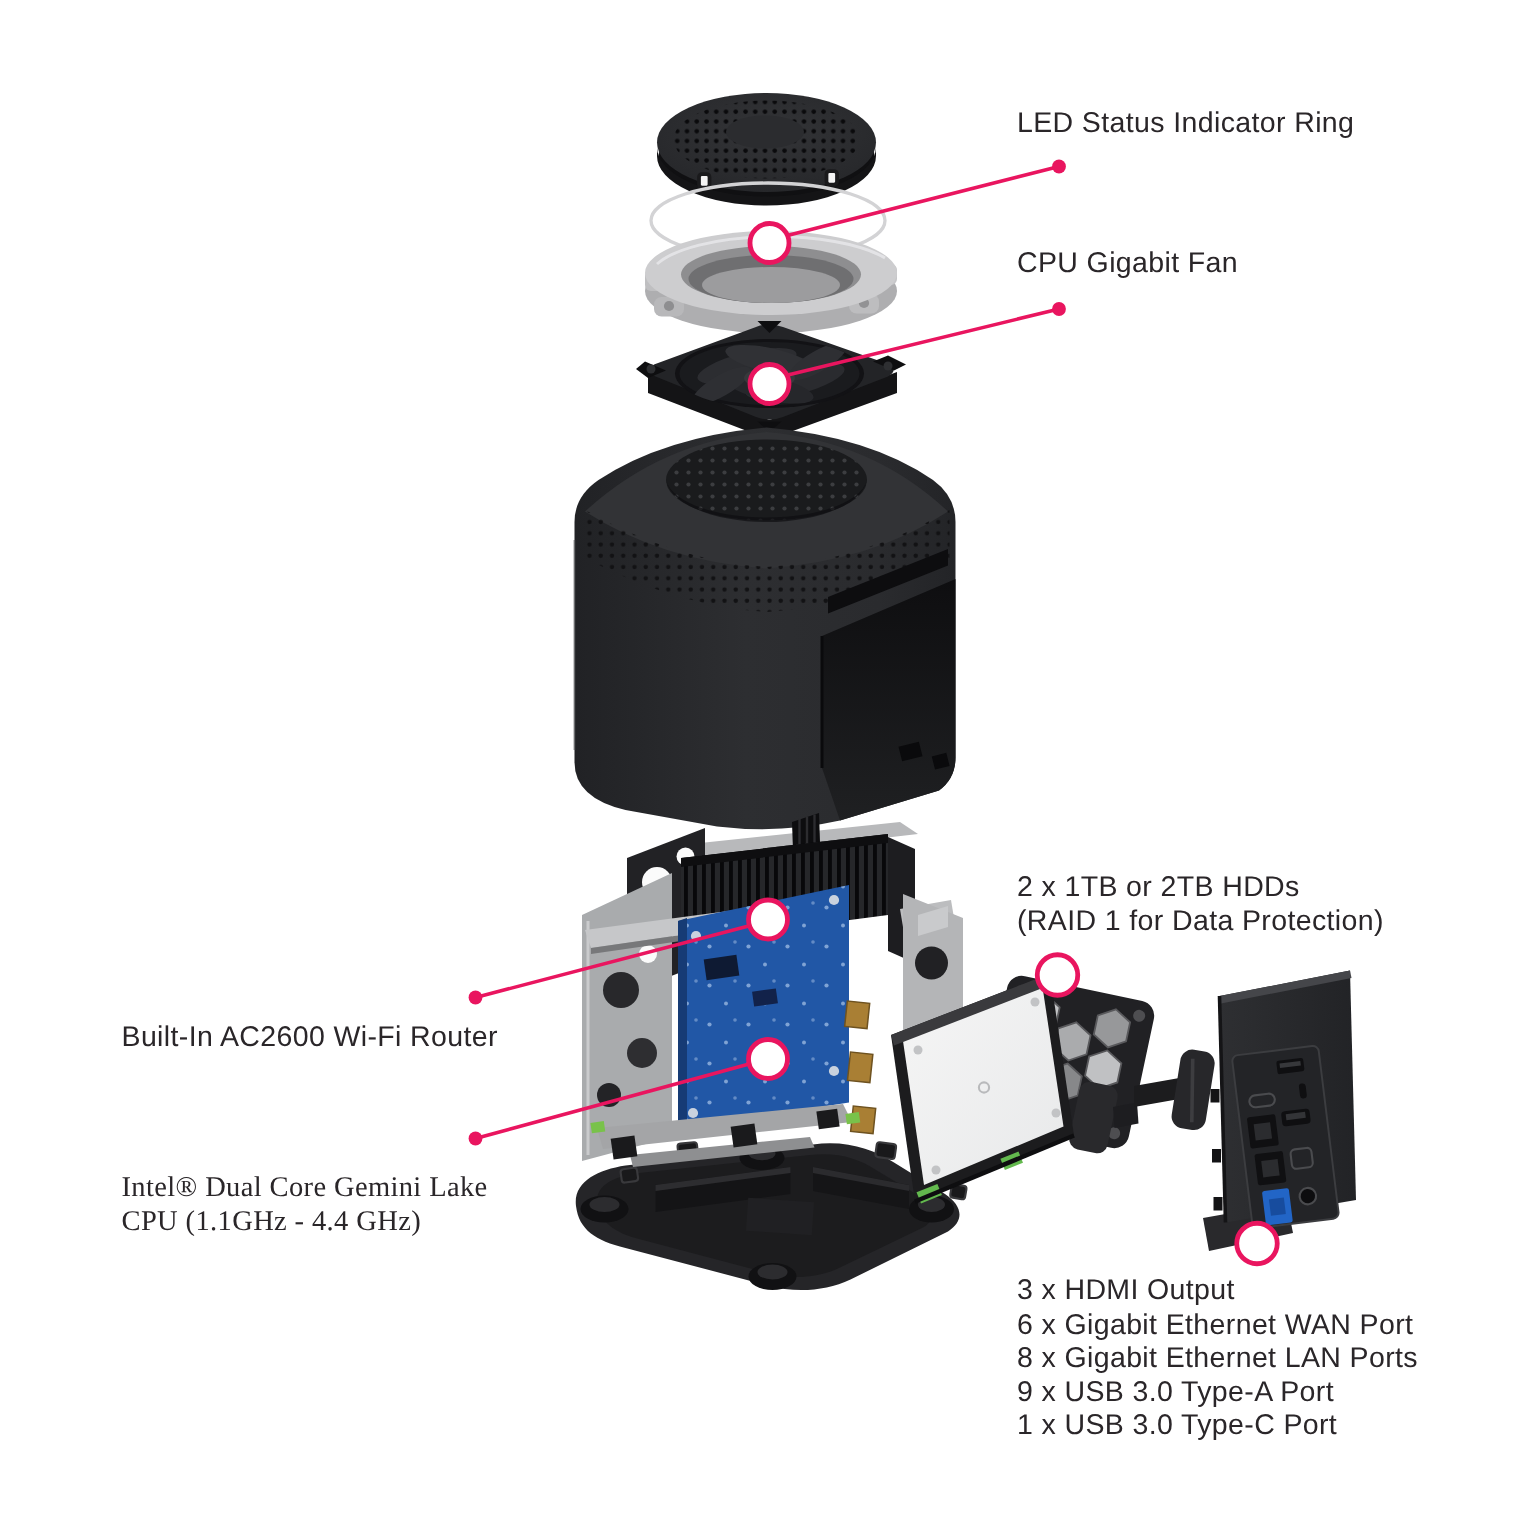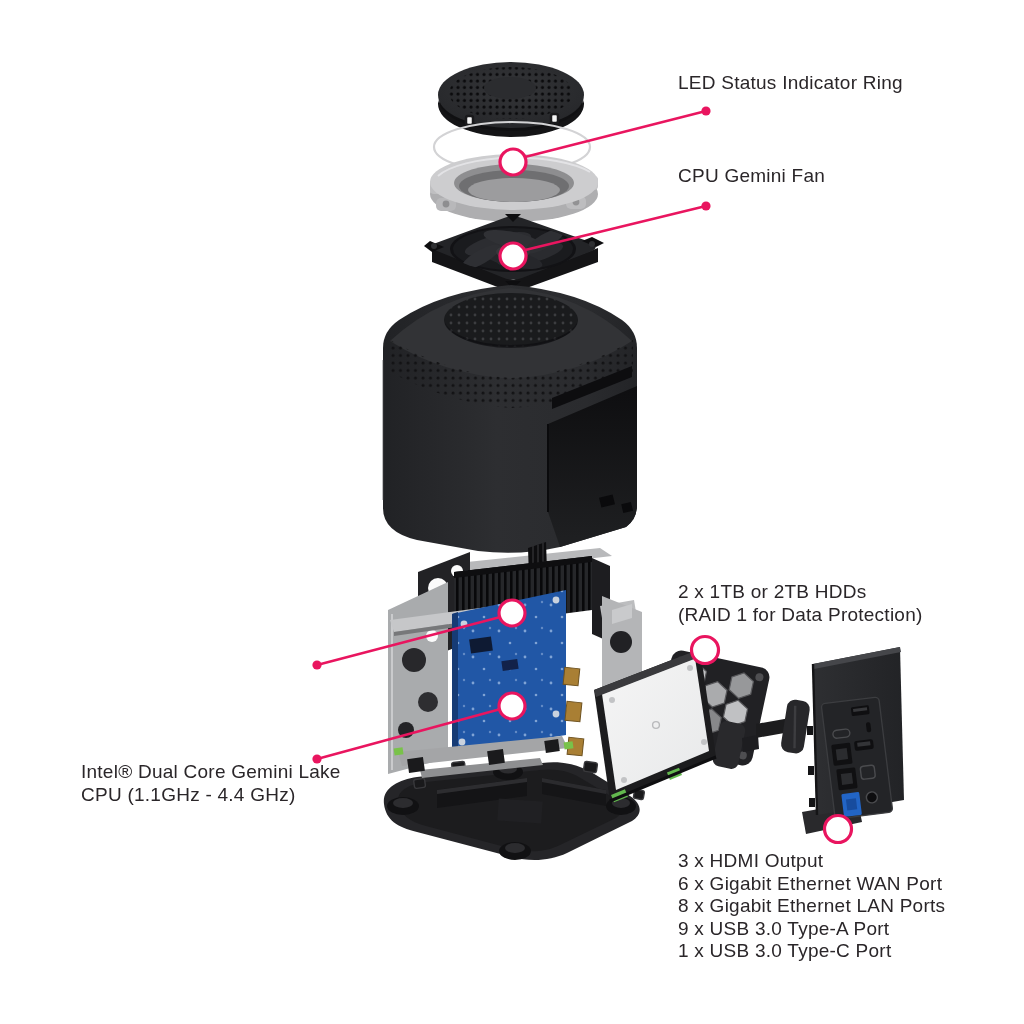--- a/index.html
+++ b/index.html
@@ -361,30 +361,33 @@
       <circle class="callout-ring" cx="705" cy="650" r="13.5"></circle>
       <circle class="callout-ring" cx="838" cy="829" r="13.5"></circle>
     </g>
   </svg>
 
   <div class="label" style="left:678px;top:71px;">
     <div class="ln">LED Status Indicator Ring</div>
   </div>
 
   <div class="label" style="left:678px;top:164px;">
-    <div class="ln">CPU Gemini Fan</div>
+    <div class="ln">CPU Gigabit Fan</div>
   </div>
 
   <div class="label" style="left:678px;top:580px;">
     <div class="ln">2 x 1TB or 2TB HDDs</div>
     <div class="ln">(RAID 1 for Data Protection)</div>
   </div>
 
-
-  <div class="label" style="left:81px;top:760px;">
+  <div class="label" style="left:81px;top:680px;">
+    <div class="ln">Built-In AC2600 Wi-Fi Router</div>
+  </div>
+
+  <div class="label" style="left:81px;top:780px;font-family:Liberation Serif, serif;">
     <div class="ln">Intel® Dual Core Gemini Lake</div>
     <div class="ln">CPU (1.1GHz - 4.4 GHz)</div>
   </div>
 
   <div class="label ports-label" style="left:678px;top:850px;">
     <div class="ln">3 x HDMI Output</div>
     <div class="ln">6 x Gigabit Ethernet WAN Port</div>
     <div class="ln">8 x Gigabit Ethernet LAN Ports</div>
     <div class="ln">9 x USB 3.0 Type-A Port</div>
     <div class="ln">1 x USB 3.0 Type-C Port</div>

